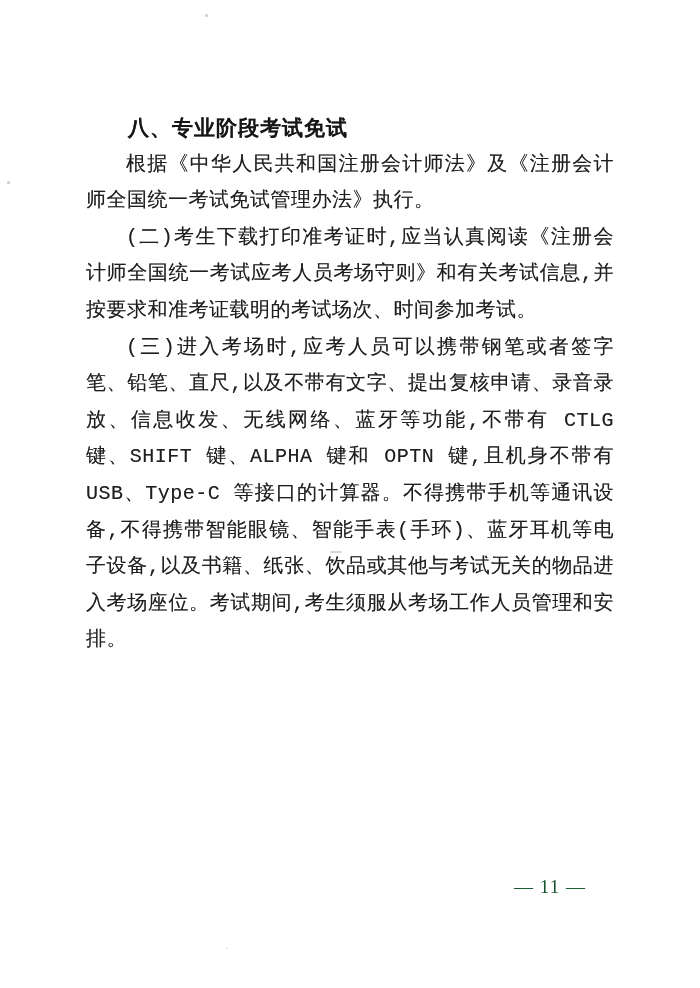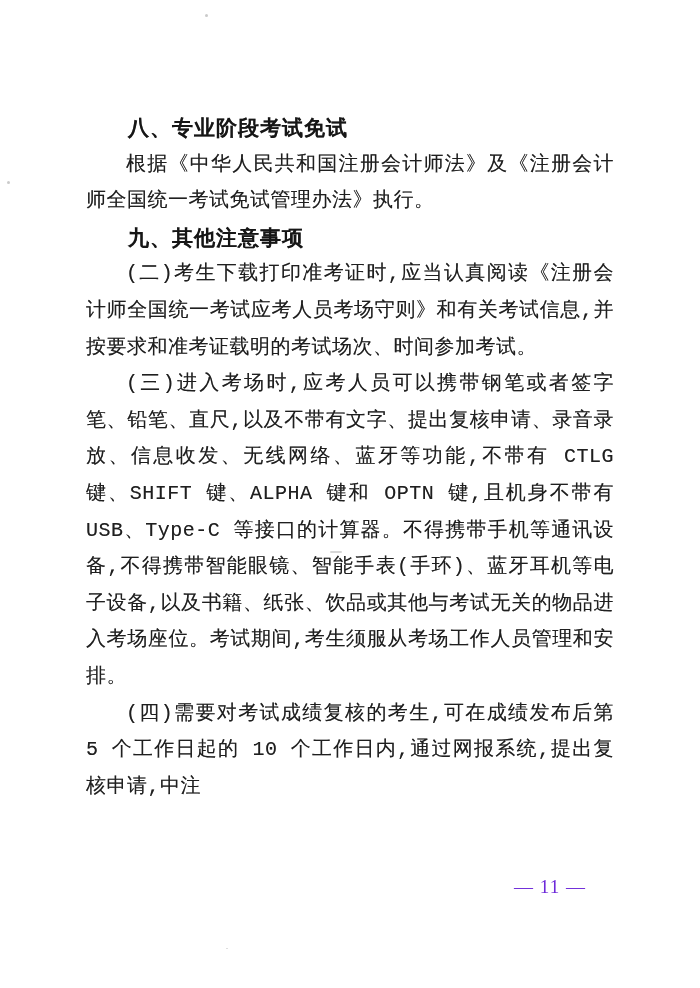--- a/index.html
+++ b/index.html
@@ -46,21 +46,21 @@
     text-shadow: 0 0 0.4px rgba(0,0,0,0.45);
   }
   .page-number {
     position: absolute;
     left: 505px;
     top: 876px;
     width: 90px;
     text-align: center;
     font-family: "Liberation Serif", serif;
     font-size: 19px;
-    color: #6d28d9;
+    color: #14532d;
     letter-spacing: 1px;
   }
   .speck {
     position: absolute;
     background: #8a8a8a;
     opacity: 0.45;
     border-radius: 50%;
   }
   .speck.dot-a { left: 205px; top: 14px;  width: 3px;  height: 3px; }
   .speck.dot-b { left: 7px;   top: 181px; width: 3px;  height: 3px; }
@@ -71,28 +71,26 @@
 <body>
 
 <div class="page">
 
   <div class="content">
 
     <h2 class="section-heading">八、专业阶段考试免试</h2>
 
     <p class="para">根据《中华人民共和国注册会计师法》及《注册会计师全国统一考试免试管理办法》执行。</p>
 
-    <h2 class="section-heading">九、其他注意事项</h2>
 
 
     <p class="para">(二)考生下载打印准考证时,应当认真阅读《注册会计师全国统一考试应考人员考场守则》和有关考试信息,并按要求和准考证载明的考试场次、时间参加考试。</p>
 
     <p class="para">(三)进入考场时,应考人员可以携带钢笔或者签字笔、铅笔、直尺,以及不带有文字、提出复核申请、录音录放、信息收发、无线网络、蓝牙等功能,不带有 CTLG 键、SHIFT 键、ALPHA 键和 OPTN 键,且机身不带有 USB、Type-C 等接口的计算器。不得携带手机等通讯设备,不得携带智能眼镜、智能手表(手环)、蓝牙耳机等电子设备,以及书籍、纸张、饮品或其他与考试无关的物品进入考场座位。考试期间,考生须服从考场工作人员管理和安排。</p>
 
-    <p class="para">(四)需要对考试成绩复核的考生,可在成绩发布后第 5 个工作日起的 10 个工作日内,通过网报系统,提出复核申请,中注</p>
 
   </div>
 
   <div class="page-number">— 11 —</div>
 
   <div class="speck dot-a"></div>
   <div class="speck dot-b"></div>
   <div class="speck dash"></div>
   <div class="speck dot-c"></div>
 

